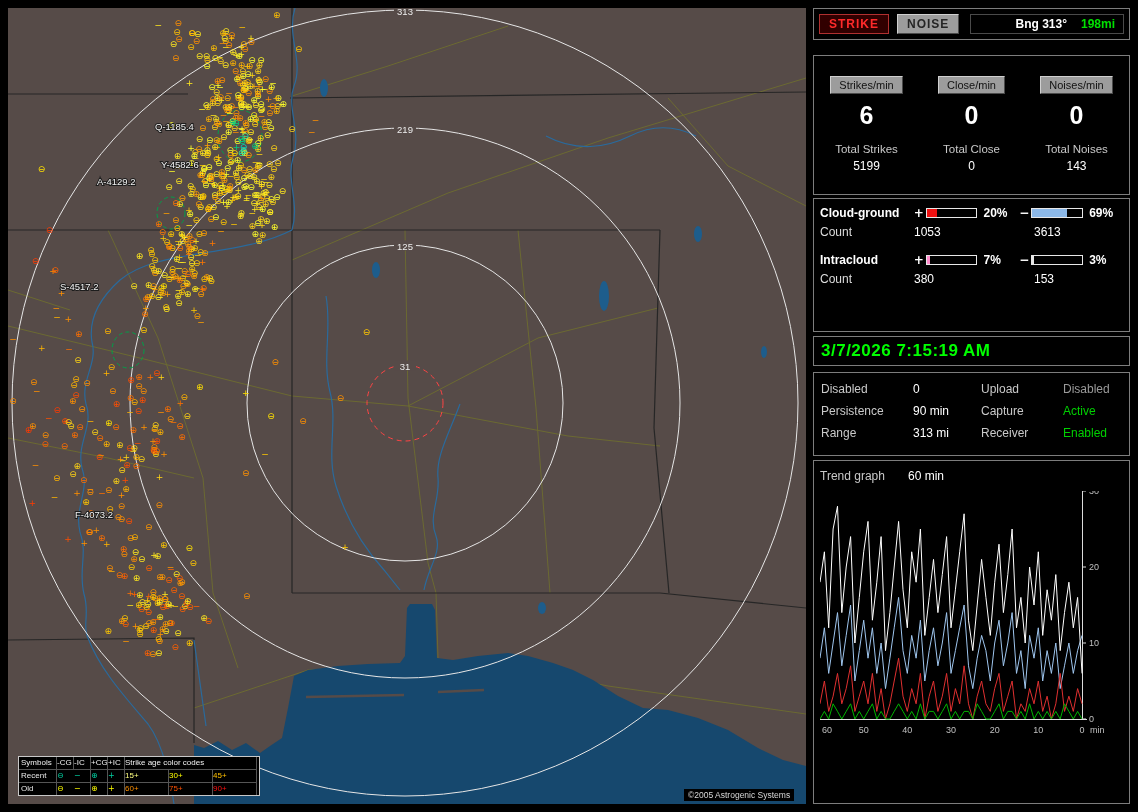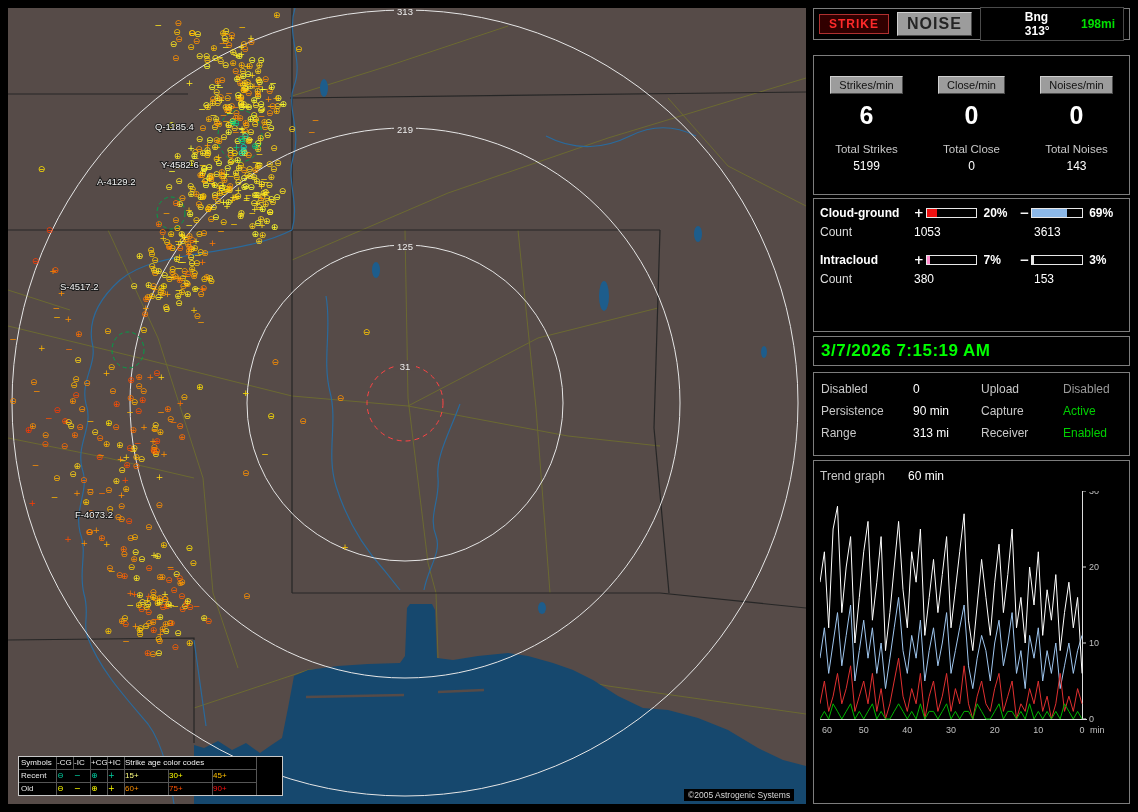--- a/index.html
+++ b/index.html
@@ -8,21 +8,21 @@
   
   .map-wrap{position:absolute;left:8px;top:8px;width:798px;height:796px;background:#564b48;}
   .map-wrap svg{position:absolute;left:0;top:0;}
   .maplabel{font-size:9.5px;fill:#ededed;text-anchor:middle;font-family:"Liberation Sans",sans-serif;}
   .cell-label{font-size:9.5px;fill:#f2f2f2;paint-order:stroke;stroke:#1d1d1d;stroke-width:2px;font-family:"Liberation Sans",sans-serif;}
   .strike{font-size:9px;text-anchor:middle;dominant-baseline:central;font-family:"DejaVu Sans",sans-serif;}
 
   .copyright{position:absolute;left:676px;top:781px;font-size:8.5px;color:#d8d8d8;background:#000;padding:1px 4px;}
 
   
-  .legend{position:absolute;left:10px;top:748px;width:265px;background:#000;border:1px solid #c8c8c8;box-sizing:border-box;}
+  .legend{position:absolute;left:10px;top:748px;width:242px;background:#000;border:1px solid #c8c8c8;box-sizing:border-box;}
   .lg-grid{display:grid;grid-template-columns:38px 17px 17px 17px 17px 44px 44px 44px;}
   .lg-c{font-size:8px;line-height:12px;height:12px;text-align:left;color:#e8e8e8;
         border-right:1px solid #555;border-bottom:1px solid #555;overflow:hidden;white-space:nowrap;}
   .lg-c:nth-child(8n){border-right:none;}
   .lg-grid .lg-c:nth-last-child(-n+8){border-bottom:none;}
   .lg-name{text-align:left;padding-left:2px;}
   .lg-h{color:#f0f0f0;}
   .lg-span3{grid-column:span 3;}
   .lg-recent{color:#00cfa0;font-family:"DejaVu Sans",sans-serif;}
   .lg-old{color:#ffff00;font-family:"DejaVu Sans",sans-serif;}
@@ -32,21 +32,21 @@
   .lbl{color:#c9c9c9;}
   .val{color:#ffffff;}
   .green{color:#00d000;}
   .dim{color:#9a9a9a;}
 
   
   #box-header{top:8px;height:32px;display:flex;align-items:center;padding:0 5px;gap:8px;}
   .ind-strike{color:#ff2a2a;background:#310000;border:1px solid #b03030;font-weight:bold;font-size:12px;
               letter-spacing:1px;padding:2px 9px;}
   .ind-noise{color:#252525;background:#9c9c9c;border:1px solid;border-color:#d0d0d0 #4a4a4a #4a4a4a #d0d0d0;
-             font-weight:bold;font-size:16px;letter-spacing:1px;padding:2px 9px;}
+             font-weight:bold;font-size:12px;letter-spacing:1px;padding:2px 9px;}
   .bng{margin-left:auto;display:flex;align-items:center;gap:14px;border:1px solid #4a4a4a;background:#000;padding:2px 8px;}
   .bng-b{color:#fff;font-weight:bold;padding-left:36px;}
   .bng-d{color:#00e000;font-weight:bold;}
 
   
   #box-stats{top:55px;height:140px;display:grid;grid-template-columns:1fr 1fr 1fr;padding-top:20px;}
   .stat-col{text-align:center;}
   .badge{display:inline-block;background:#9c9c9c;color:#111;font-size:11px;padding:2px 8px;
          border:1px solid;border-color:#d0d0d0 #4a4a4a #4a4a4a #d0d0d0;}
   .rate-num{font-size:25px;font-weight:bold;color:#fff;margin-top:7px;}

